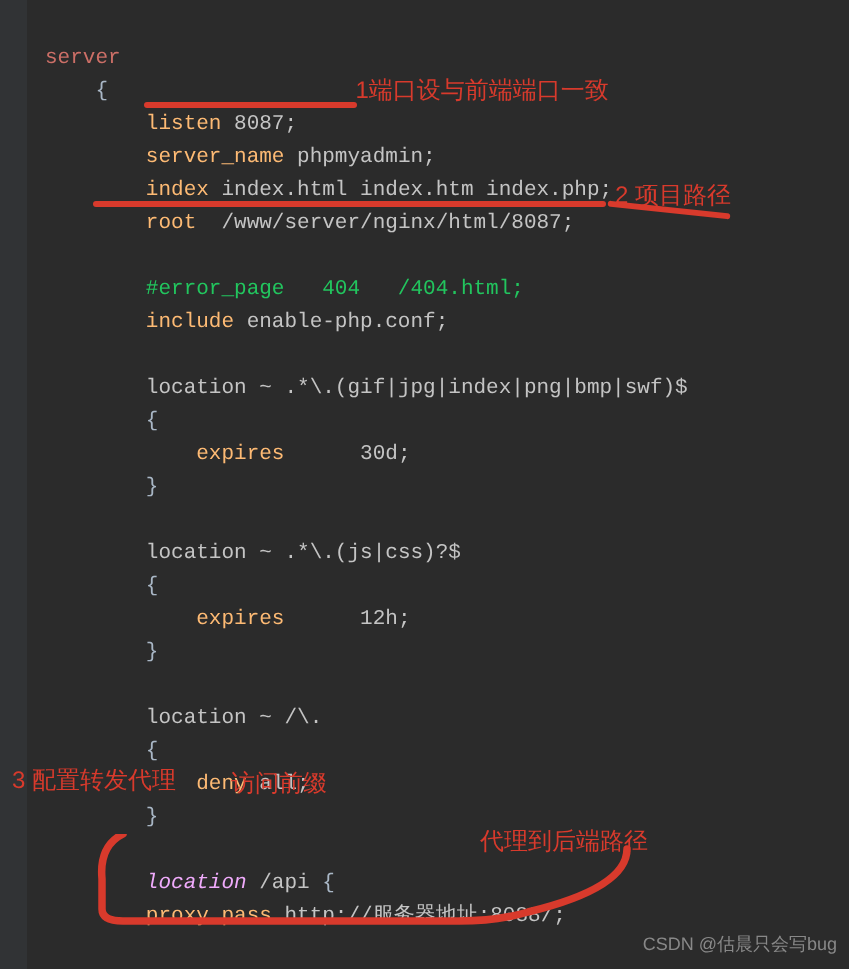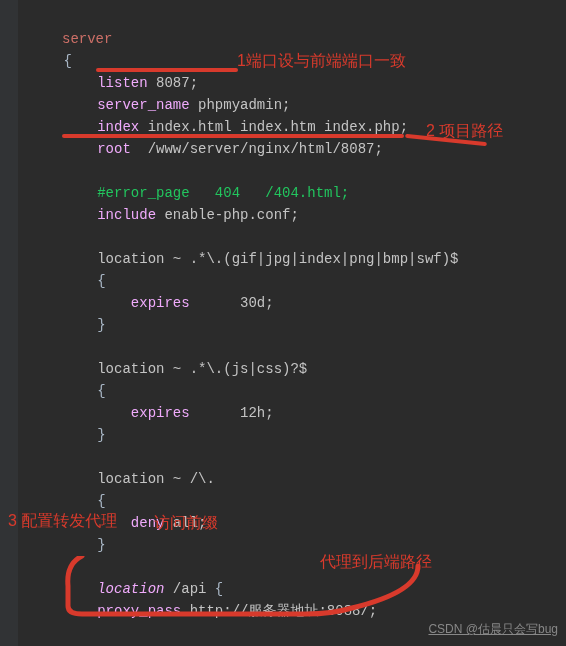--- a/index.html
+++ b/index.html
@@ -19,22 +19,22 @@
       left: 0; top: 0; bottom: 0;
       width: 18px;
       background: #313335;
     }
     .code {
       position: relative;
       padding-left: 30px;
       padding-top: 6px;
       white-space: pre;
     }
-    .kw { color: #cc6f67; margin-left: 32px; }
-    .dir { color: #f0abfc; }
+    .kw { color: #cc6f67; }
+    .dir { color: #fdba74; }
     .str { color: #c4c4c4; }
     .cm { color: #22c55e; }
     .loc-kw { color: #f0abfc; font-style: italic; }
     .annot {
       position: absolute;
       color: #d83a2c;
       font-size: 16px;
       font-family: Liberation Sans, sans-serif;
       white-space: nowrap;
       z-index: 5;
@@ -51,21 +51,20 @@
       left: 62px; top: 556px;
       width: 368px; height: 62px;
       z-index: 4;
     }
     .watermark {
       position: absolute;
       right: 8px; bottom: 6px;
       color: #888;
       font-size: 12px;
       font-family: 'Microsoft YaHei', sans-serif;
-      text-decoration: underline;
     }
   </style>
 </head>
 <body>
 
 <div class="gutter"></div>
 
 <div class="code">
 <span class="kw">server</span>
     <span>{</span>
@@ -94,21 +93,21 @@
 
         <span class="loc-kw">location</span><span class="str"> /api </span>{
         <span class="dir">proxy_pass</span><span class="str"> http://服务器地址:8088/;</span>
 
         }
 
         
 </div>
 
 <div class="annot" style="left:237px; top:50px;">1端口设与前端端口一致</div>
-<div class="annot" style="left:410px; top:120px;margin-left:16px;">2 项目路径</div>
+<div class="annot" style="left:410px; top:120px;">2 项目路径</div>
 <div class="annot" style="left:8px; top:510px;">3 配置转发代理</div>
 <div class="annot" style="left:154px; top:512px;">访问前缀</div>
 <div class="annot" style="left:320px; top:532px;margin-top:19px;">代理到后端路径</div>
 
 <div class="underline" style="left:96px; top:68px; width:142px;"></div>
 <div class="underline" style="left:62px; top:134px; width:342px;"></div>
 <div class="underline" style="left:405px; top:138px; width:82px; transform:rotate(6deg);"></div>
 
 <svg class="curve1">
   <path d="M 20 0 Q 4 8 6 30 L 6 50 Q 6 58 20 58 L 244 58 Q 270 58 290 52 Q 356 36 356 10" stroke="#d83a2c" stroke-width="5" fill="none" stroke-linecap="round"></path>

